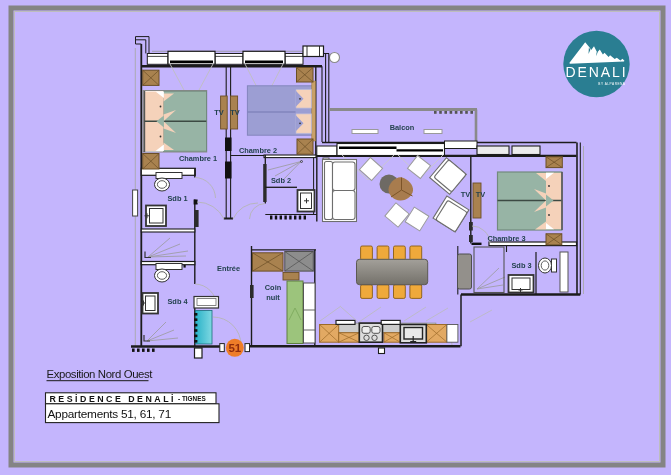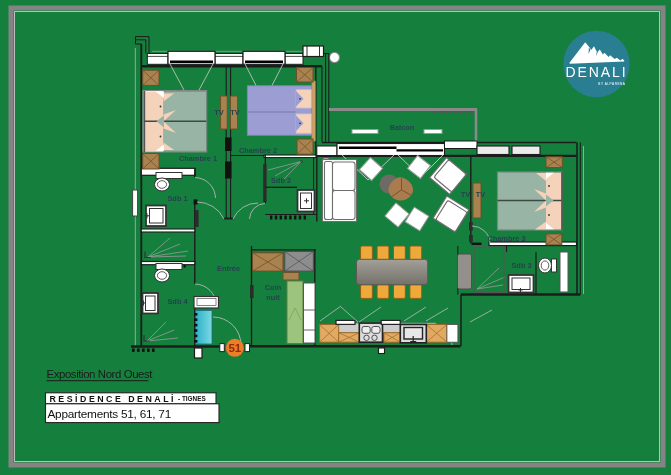--- a/index.html
+++ b/index.html
@@ -1,16 +1,16 @@
 <!DOCTYPE html>
 <html><head>
 <meta charset="utf-8">
 <style>
   html,body{margin:0;padding:0;background:#fff;}
-  .page{width:671px;height:475px;position:relative;background:#15803d;font-family:"Liberation Sans",sans-serif;overflow:hidden;}
+  .page{width:671px;height:475px;position:relative;background:#c4b5fd;font-family:"Liberation Sans",sans-serif;overflow:hidden;}
   svg{position:absolute;top:0;left:0;}
   text{font-family:"Liberation Sans",sans-serif;}
 </style>
 </head>
 <body>
 <div class="page">
 <svg width="671" height="475" viewBox="0 0 671 475">
 
   <g id="frame" fill="none">
     <rect x="11" y="8" width="652" height="457" stroke="#848484" stroke-width="5"></rect>

